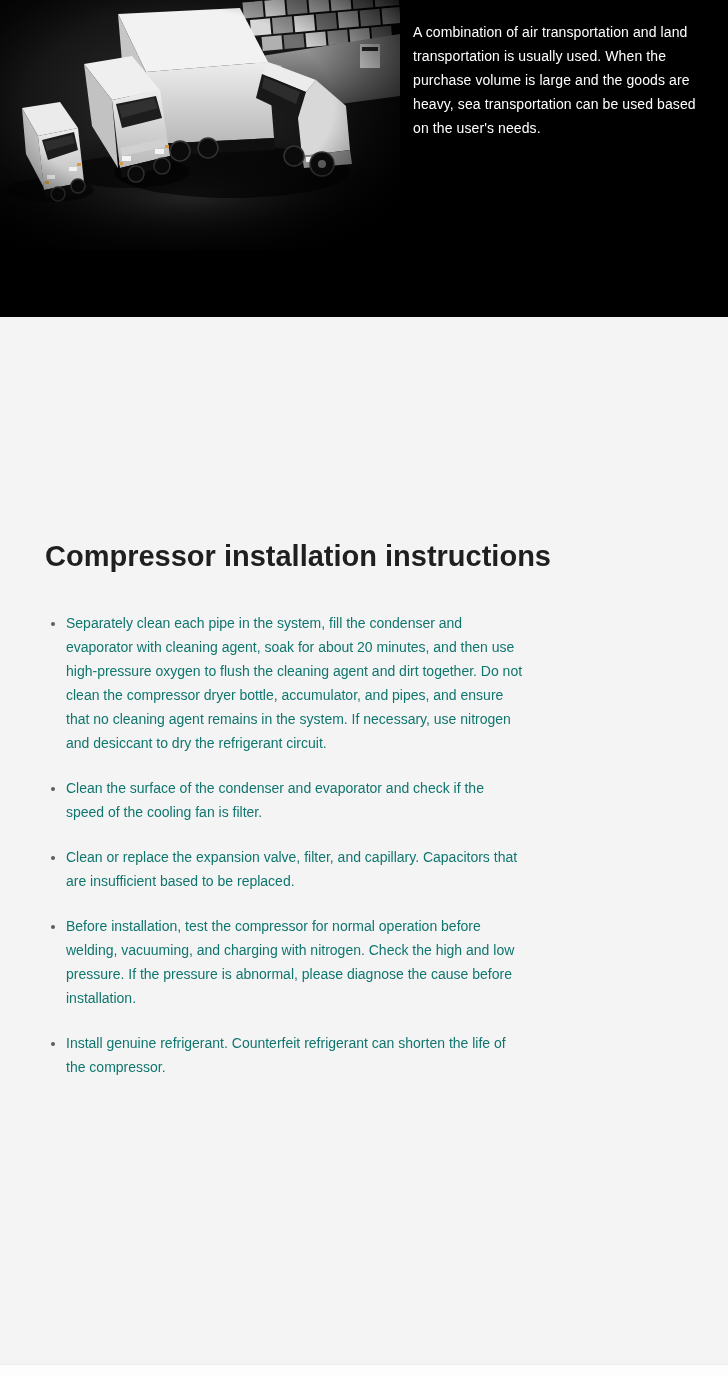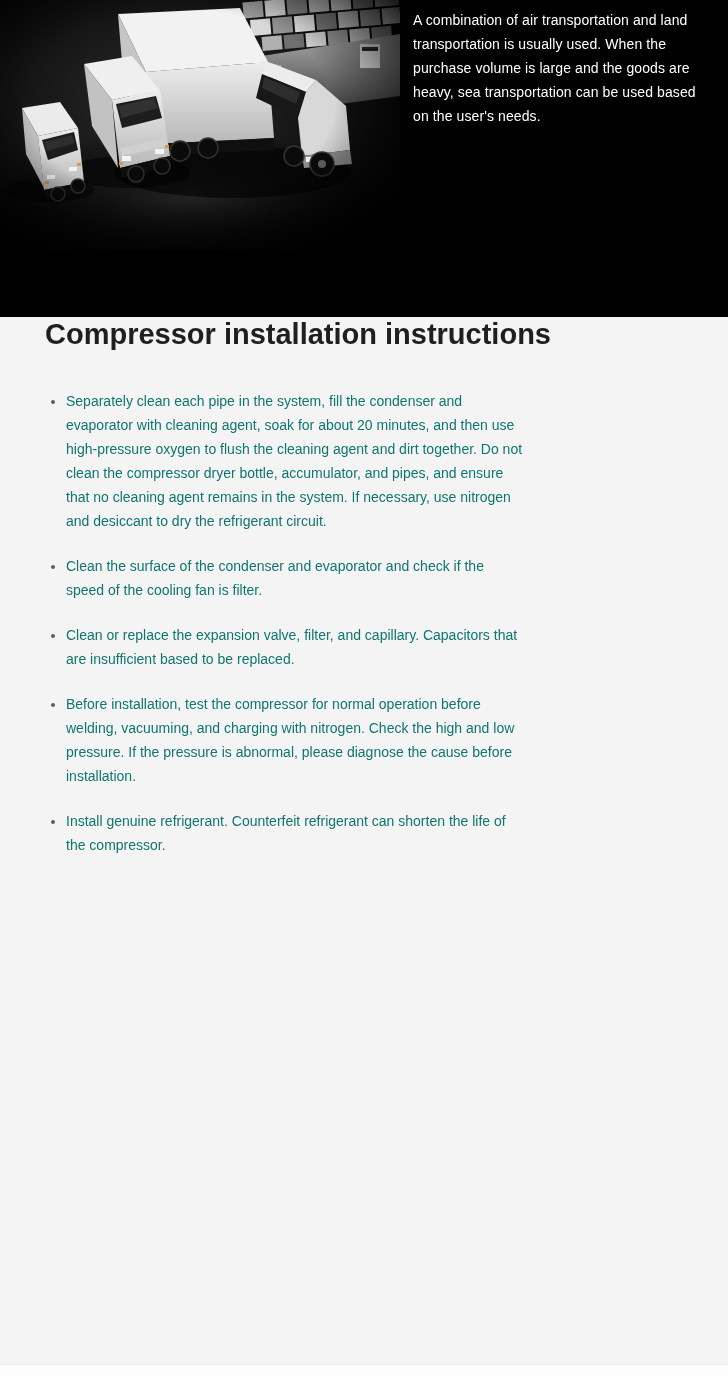--- a/index.html
+++ b/index.html
@@ -2,28 +2,28 @@
 <html><head>
 <meta charset="utf-8">
 <style>
   html,body{margin:0;padding:0;background:#ffffff;}
   body{font-family:"Liberation Sans","DejaVu Sans",sans-serif;}
   .page{position:relative;width:728px;height:1376px;overflow:hidden;background:#f4f4f4;}
 
   
   .hero{position:relative;width:728px;height:317px;background:#000;overflow:hidden;}
   .hero-illustration{position:absolute;left:0;top:0;width:400px;height:250px;display:block;}
-  .hero-paragraph{position:absolute;left:413px;top:8px;width:294px;margin:0;
+  .hero-paragraph{position:absolute;left:413px;top:20px;width:294px;margin:0;
     color:#ffffff;font-size:14px;line-height:24px;letter-spacing:0.1px;}
 
   
   .main{width:728px;height:1047px;box-sizing:border-box;background:#f4f4f4;
     padding:0 45px;overflow:hidden;}
   .section-title{margin:0;font-weight:bold;font-size:29px;line-height:34px;color:#1f1f1f;}
-  .install-title{}
+  .install-title{padding-top:222px;}
   .maintenance-title{padding-top:214px;}
   .bullet-list{margin:38px 0 0 0;padding:0 0 0 21px;width:458px;list-style:disc outside;
     color:#0f766e;font-size:14px;line-height:24px;}
   .bullet-list li{margin:0 0 21px 0;padding:0;}
   .bullet-list li:last-child{margin-bottom:16px;}
   .bullet-list li::marker{color:#5d5d5d;}
 
   
   .footer-strip{position:absolute;left:0;bottom:0;width:728px;height:12px;
     background:#fdfdfd;border-top:1px solid #ececec;box-sizing:border-box;}

